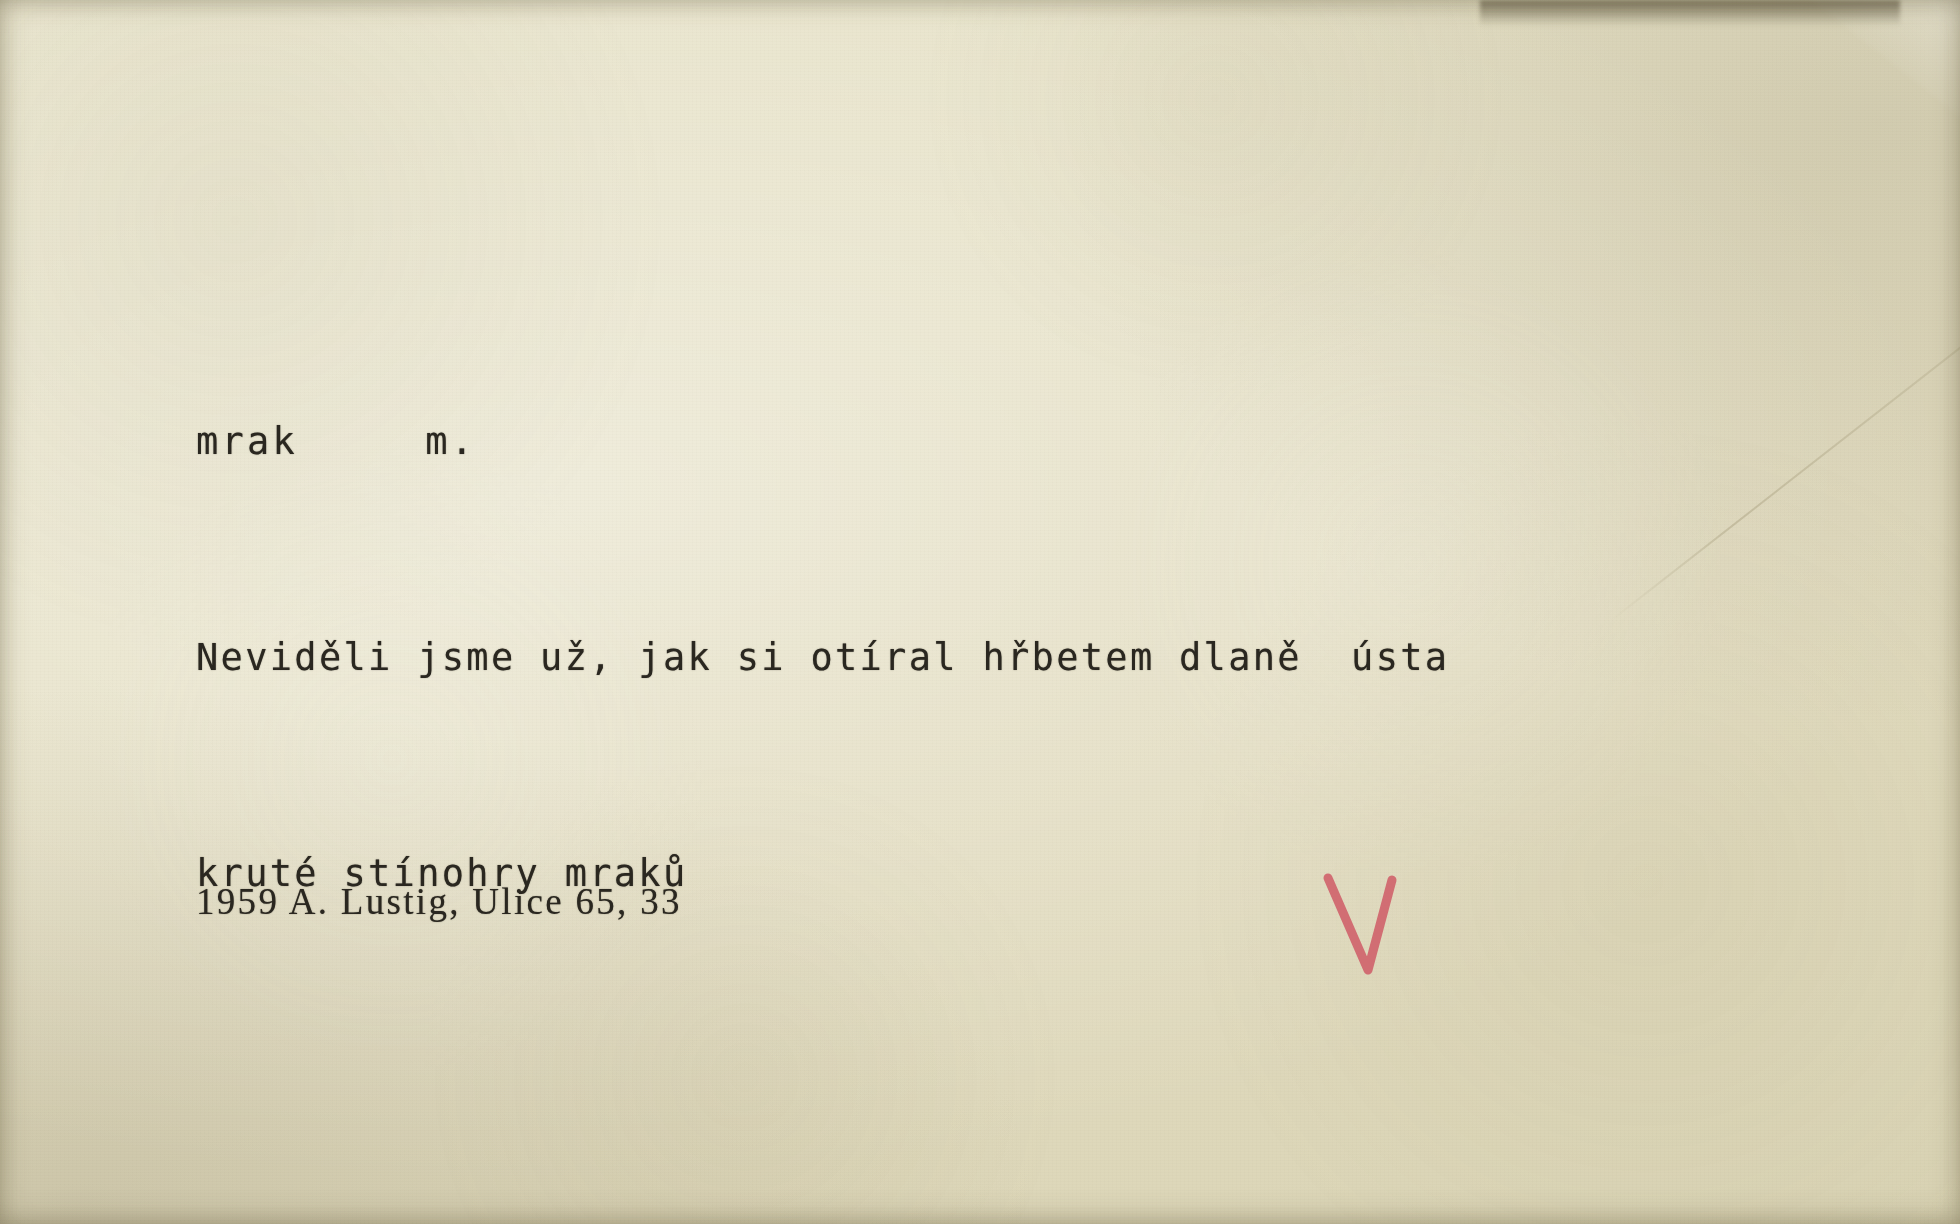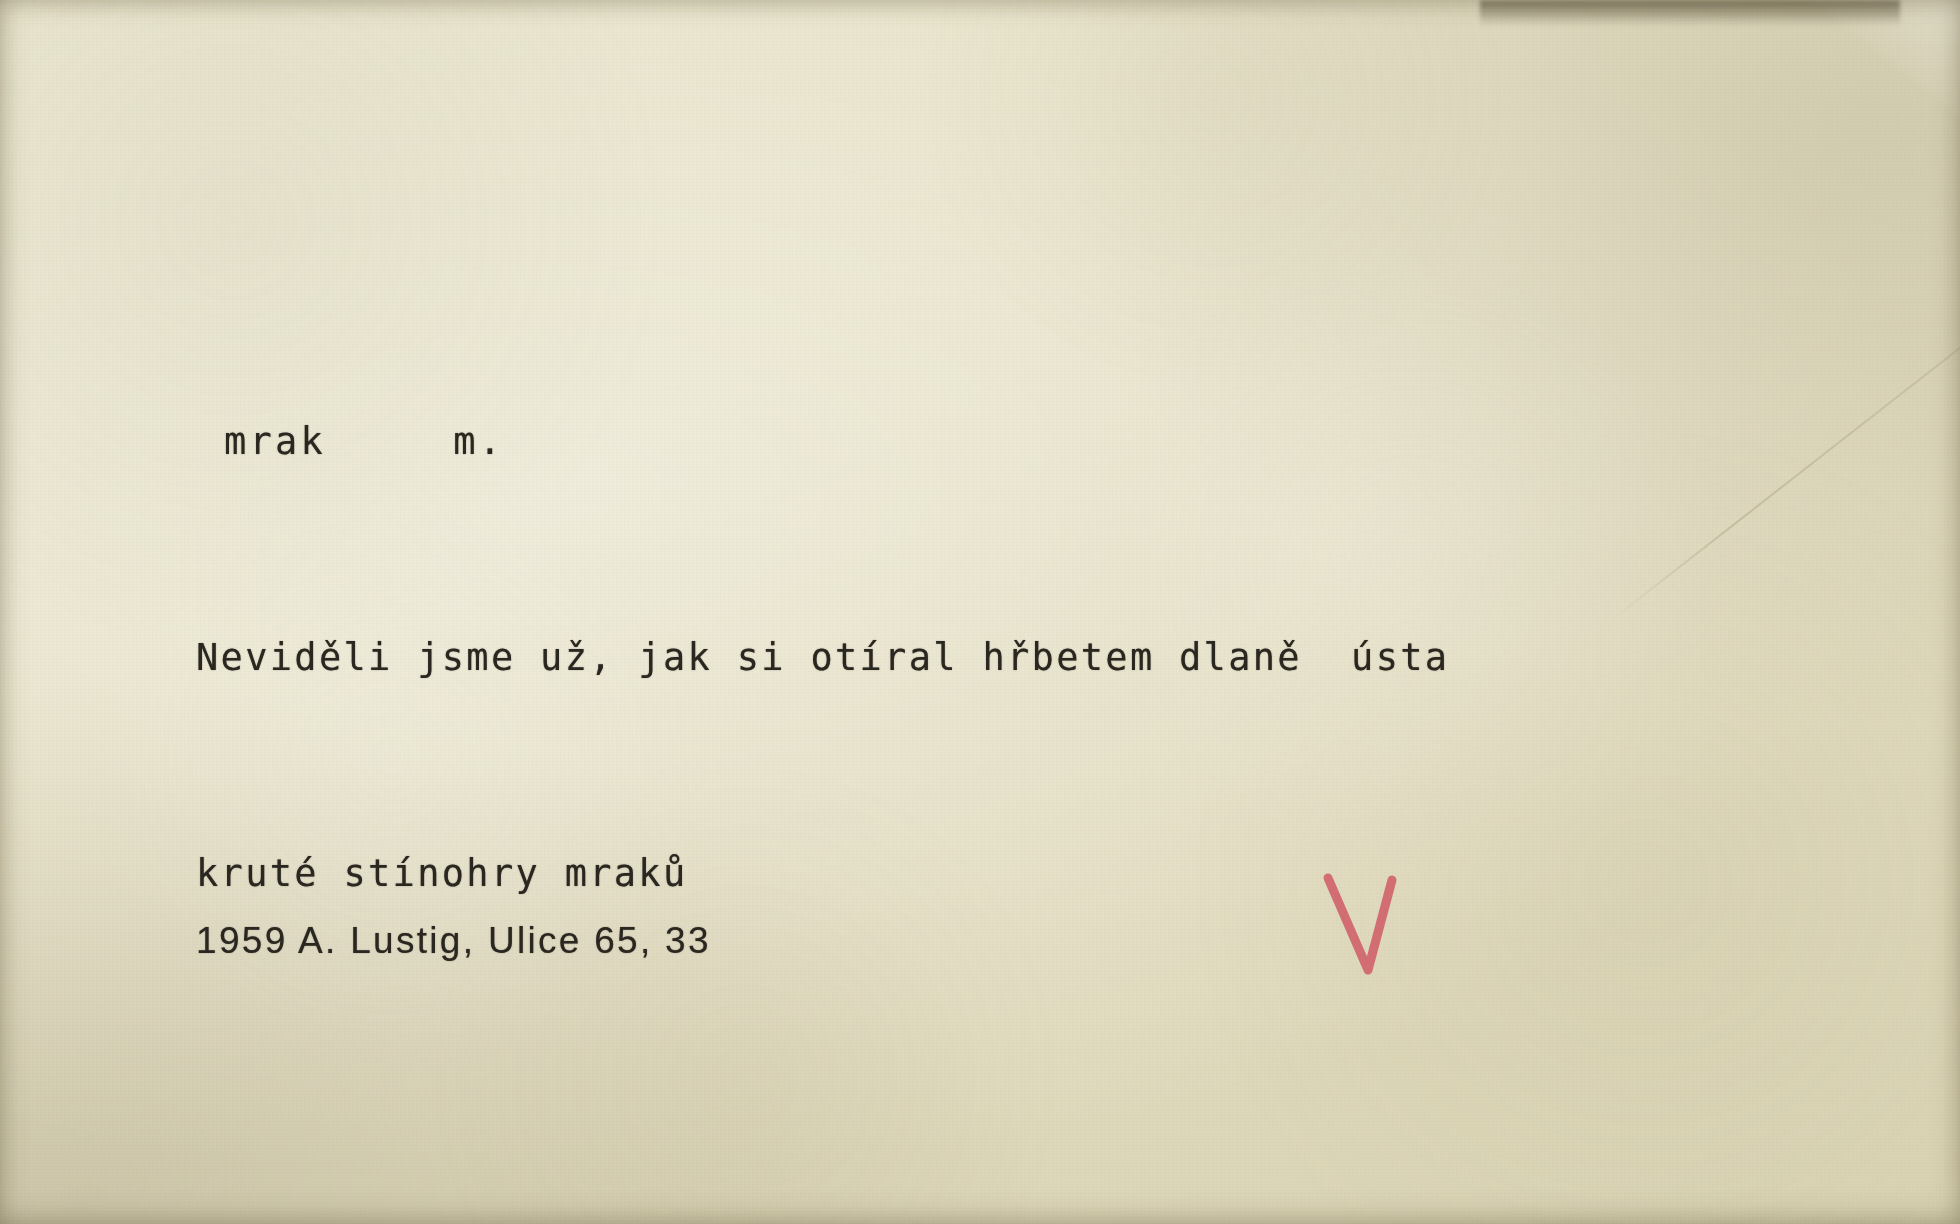--- a/index.html
+++ b/index.html
@@ -107,29 +107,28 @@
     line-height: 72px;
     letter-spacing: 2.3px;
     white-space: pre;
     text-shadow: 0 0 1.2px rgba(40,36,26,0.55);
   }
   .line {
     white-space: pre;
   }
   .headword {
     letter-spacing: 3.2px;
-    margin-left: 28px;
   }
 
   .source {
     position: absolute;
     left: 196px;
-    top: 920px;
+    top: 880px;
     color: #2a2720;
-    font-family: Liberation Sans, sans-serif;
+    font-family: Liberation Serif, serif;
     font-size: 37px;
     letter-spacing: 2.3px;
     white-space: pre;
     text-shadow: 0 0 1.2px rgba(40,36,26,0.55);
   }
 
   
   .checkmark {
     position: absolute;
     left: 1320px;

